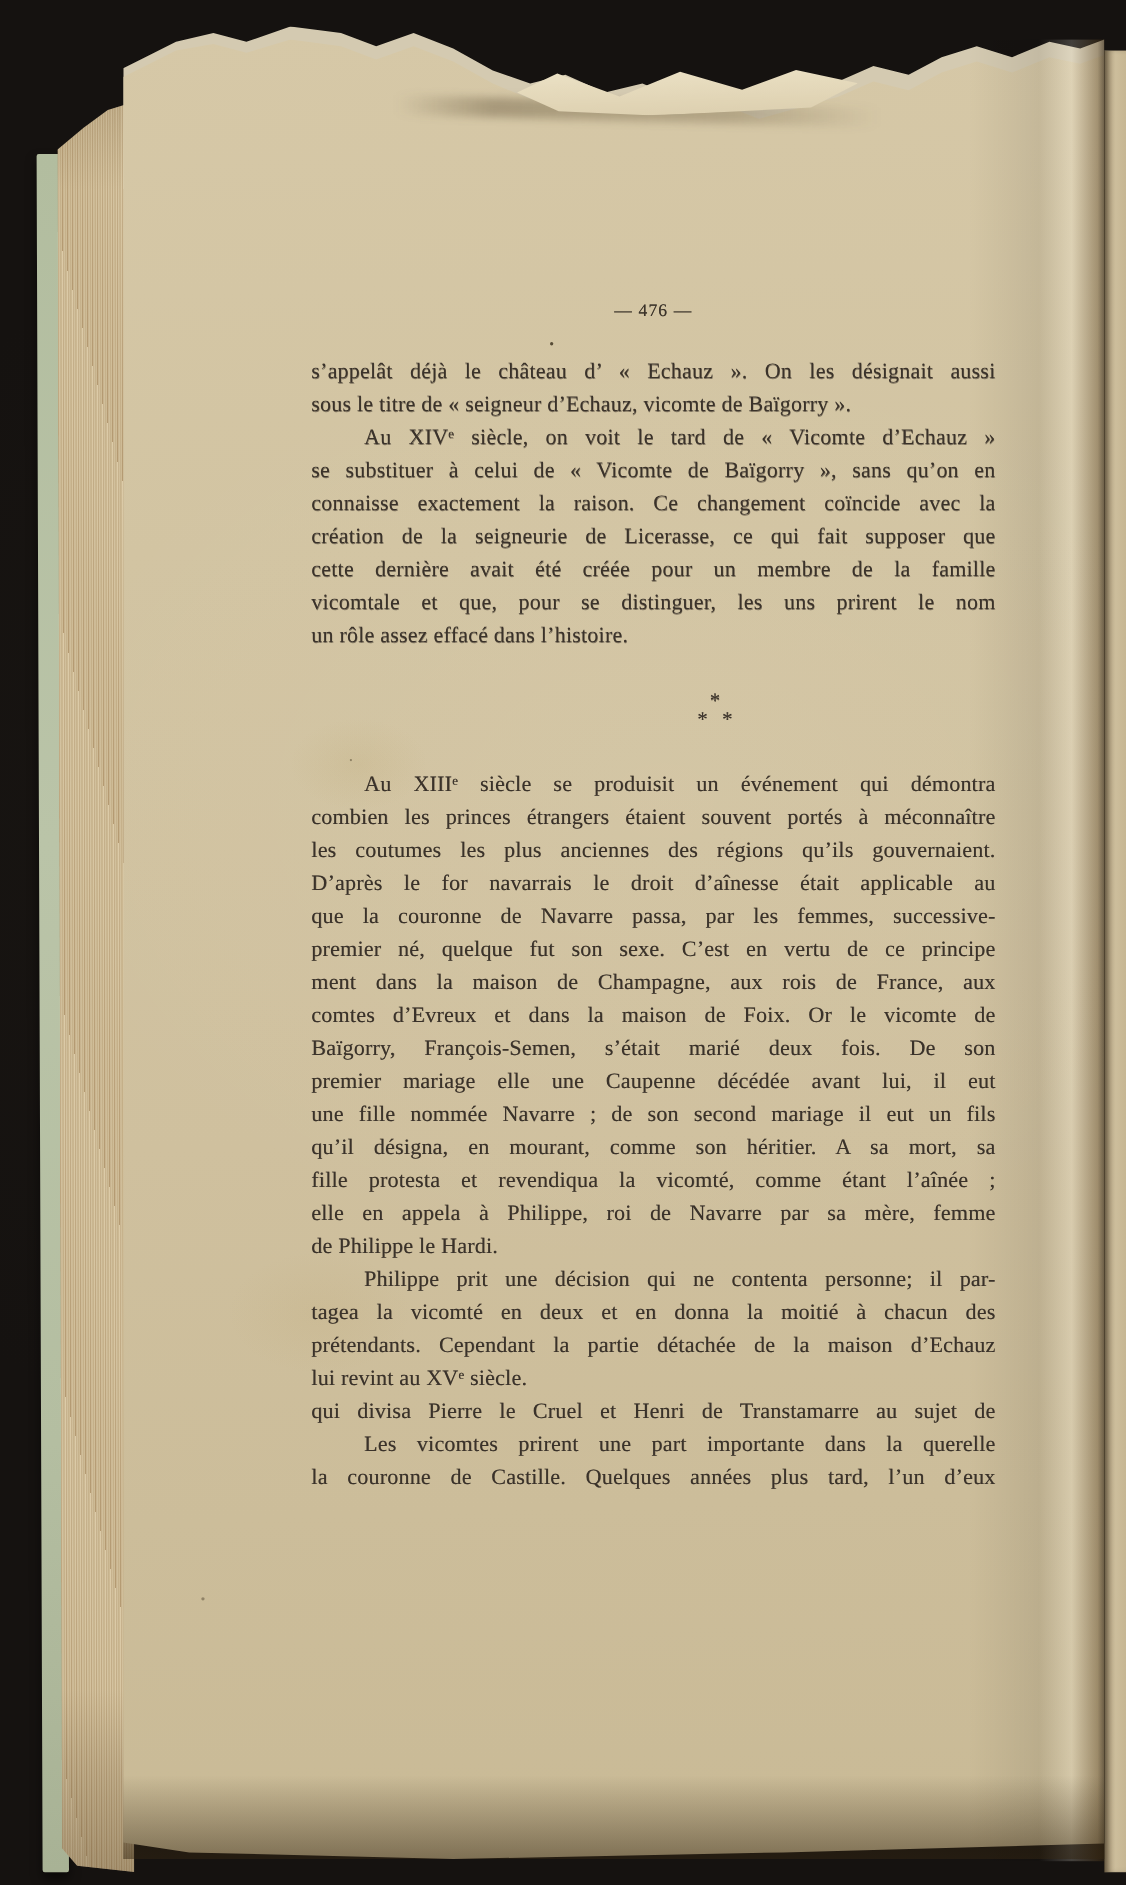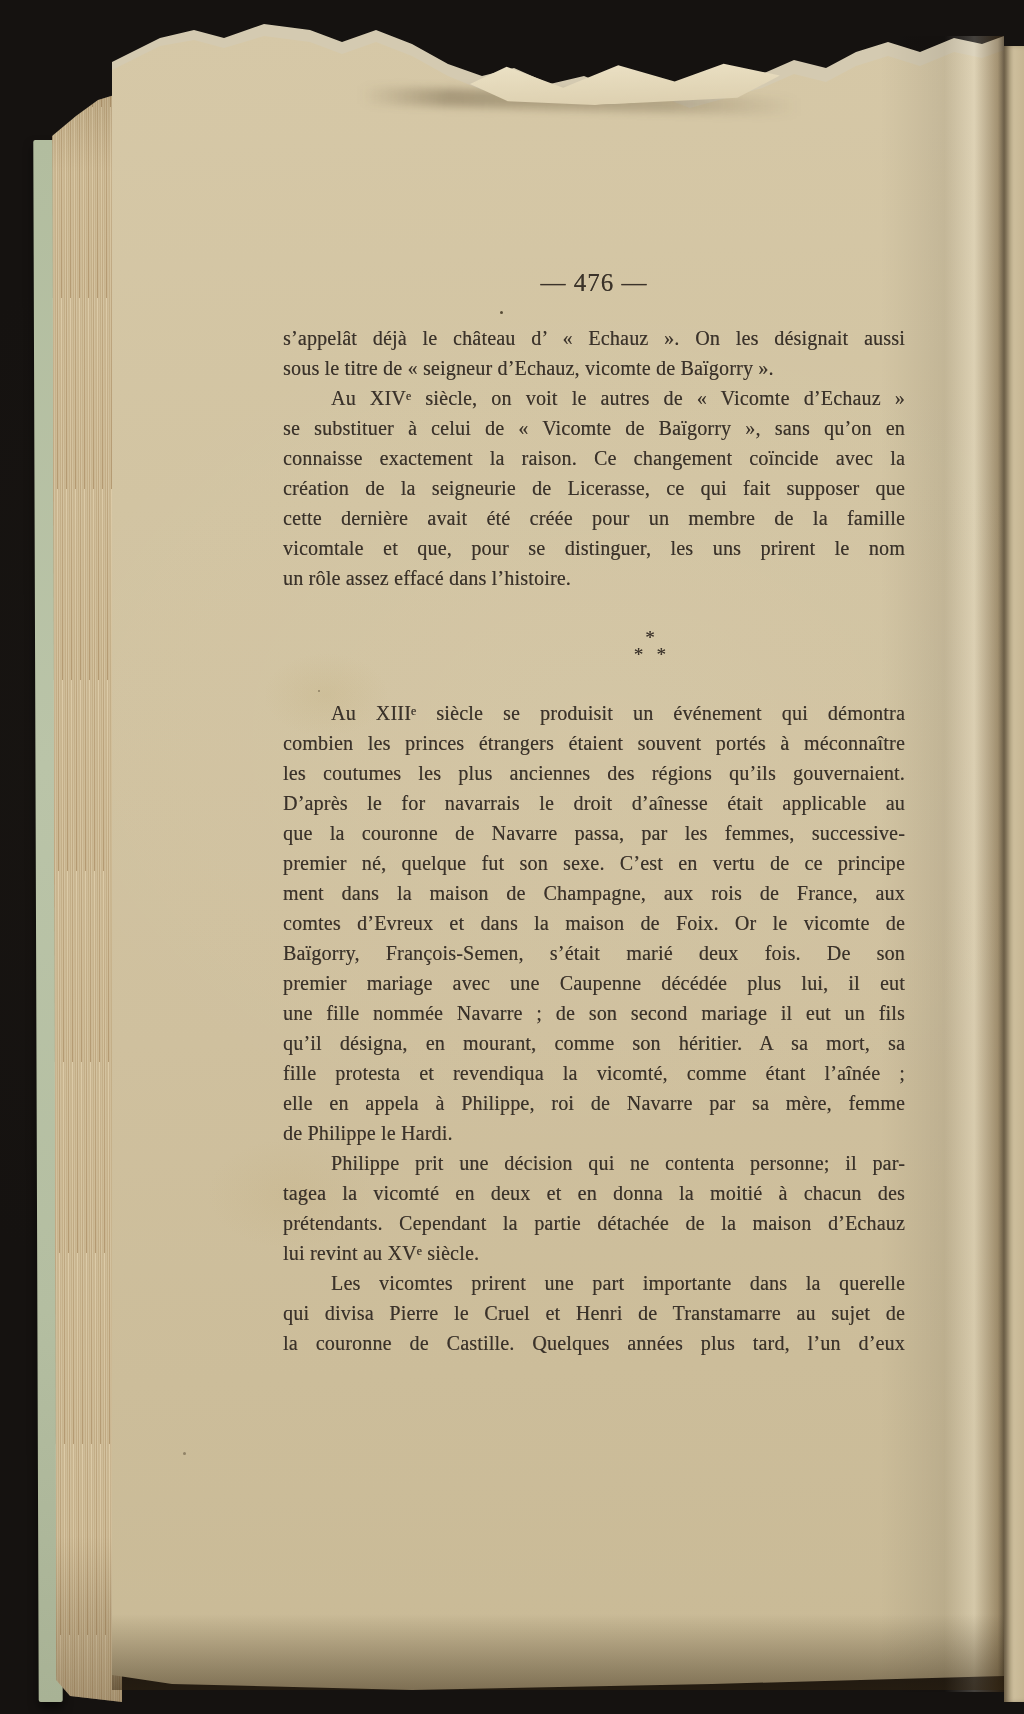--- a/index.html
+++ b/index.html
@@ -73,21 +73,21 @@
     pointer-events:none;
   }
   .speck{position:absolute;border-radius:50%;background:rgba(45,35,18,.75);}
   .speck.s1{left:500px;top:311px;width:3px;height:3px;}
   .speck.s2{left:318px;top:690px;width:2px;height:2px;opacity:.55;}
   .speck.s3{left:183px;top:1452px;width:3px;height:3px;opacity:.5;}
 
   
   .page-number{
     position:absolute;left:283px;top:269px;width:622px;z-index:50;
-    text-align:center;font-size:25px;line-height:28px;color:#3b332a;
+    text-align:center;font-size:16px;line-height:28px;color:#3b332a;
     letter-spacing:1px;text-shadow:0 0 .6px rgba(59,51,42,.7);
   }
   .text-block{
     position:absolute;left:283px;top:323px;width:622px;z-index:50;
     color:#3a322a;font-size:20px;line-height:30px;letter-spacing:.2px;
     text-shadow:.3px .3px .5px rgba(58,50,40,.55);
   }
   .paragraph{margin:0;}
   .line{height:30px;white-space:normal;}
   .line.full{text-align:justify;text-align-last:justify;}
@@ -113,21 +113,21 @@
   <div class="speck s3"></div>
 
   <div class="page-number">— 476 —</div>
 
   <div class="text-block">
       <div class="paragraph">
         <div class="line full">s’appelât déjà le château d’ « Echauz ». On les désignait aussi</div>
         <div class="line">sous le titre de « seigneur d’Echauz, vicomte de Baïgorry ».</div>
       </div>
       <div class="paragraph">
-        <div class="line full indent">Au XIVᵉ siècle, on voit le autres de « Vicomte d’Echauz »</div>
+        <div class="line full indent">Au XIVᵉ siècle, on voit le tard de « Vicomte d’Echauz »</div>
         <div class="line full">se substituer à celui de « Vicomte de Baïgorry », sans qu’on en</div>
         <div class="line full">connaisse exactement la raison. Ce changement coïncide avec la</div>
         <div class="line full">création de la seigneurie de Licerasse, ce qui fait supposer que</div>
         <div class="line full">cette dernière avait été créée pour un membre de la famille</div>
         <div class="line full">vicomtale et que, pour se distinguer, les uns prirent le nom</div>
         <div class="line">un rôle assez effacé dans l’histoire.</div>
       </div>
       <div class="separator">
         <div class="sep-row">*</div>
         <div class="sep-row">* *</div>
@@ -135,32 +135,32 @@
       <div class="paragraph">
         <div class="line full indent">Au XIIIᵉ siècle se produisit un événement qui démontra</div>
         <div class="line full">combien les princes étrangers étaient souvent portés à méconnaître</div>
         <div class="line full">les coutumes les plus anciennes des régions qu’ils gouvernaient.</div>
         <div class="line full">D’après le for navarrais le droit d’aînesse était applicable au</div>
         <div class="line full">que la couronne de Navarre passa, par les femmes, successive-</div>
         <div class="line full">premier né, quelque fut son sexe. C’est en vertu de ce principe</div>
         <div class="line full">ment dans la maison de Champagne, aux rois de France, aux</div>
         <div class="line full">comtes d’Evreux et dans la maison de Foix. Or le vicomte de</div>
         <div class="line full">Baïgorry, François-Semen, s’était marié deux fois. De son</div>
-        <div class="line full">premier mariage avec une Caupenne décédée plus lui, il eut</div>
+        <div class="line full">premier mariage elle une Caupenne décédée avant lui, il eut</div>
         <div class="line full">une fille nommée Navarre ; de son second mariage il eut un fils</div>
         <div class="line full">qu’il désigna, en mourant, comme son héritier. A sa mort, sa</div>
         <div class="line full">fille protesta et revendiqua la vicomté, comme étant l’aînée ;</div>
         <div class="line full">elle en appela à Philippe, roi de Navarre par sa mère, femme</div>
         <div class="line">de Philippe le Hardi.</div>
       </div>
       <div class="paragraph">
         <div class="line full indent">Philippe prit une décision qui ne contenta personne; il par-</div>
         <div class="line full">tagea la vicomté en deux et en donna la moitié à chacun des</div>
         <div class="line full">prétendants. Cependant la partie détachée de la maison d’Echauz</div>
         <div class="line">lui revint au XVᵉ siècle.</div>
       </div>
       <div class="paragraph">
+        <div class="line full">qui divisa Pierre le Cruel et Henri de Transtamarre au sujet de</div>
         <div class="line full indent">Les vicomtes prirent une part importante dans la querelle</div>
-        <div class="line full">qui divisa Pierre le Cruel et Henri de Transtamarre au sujet de</div>
         <div class="line full">la couronne de Castille. Quelques années plus tard, l’un d’eux</div>
       </div>
     </div>
 </div>
 
 </body></html>

